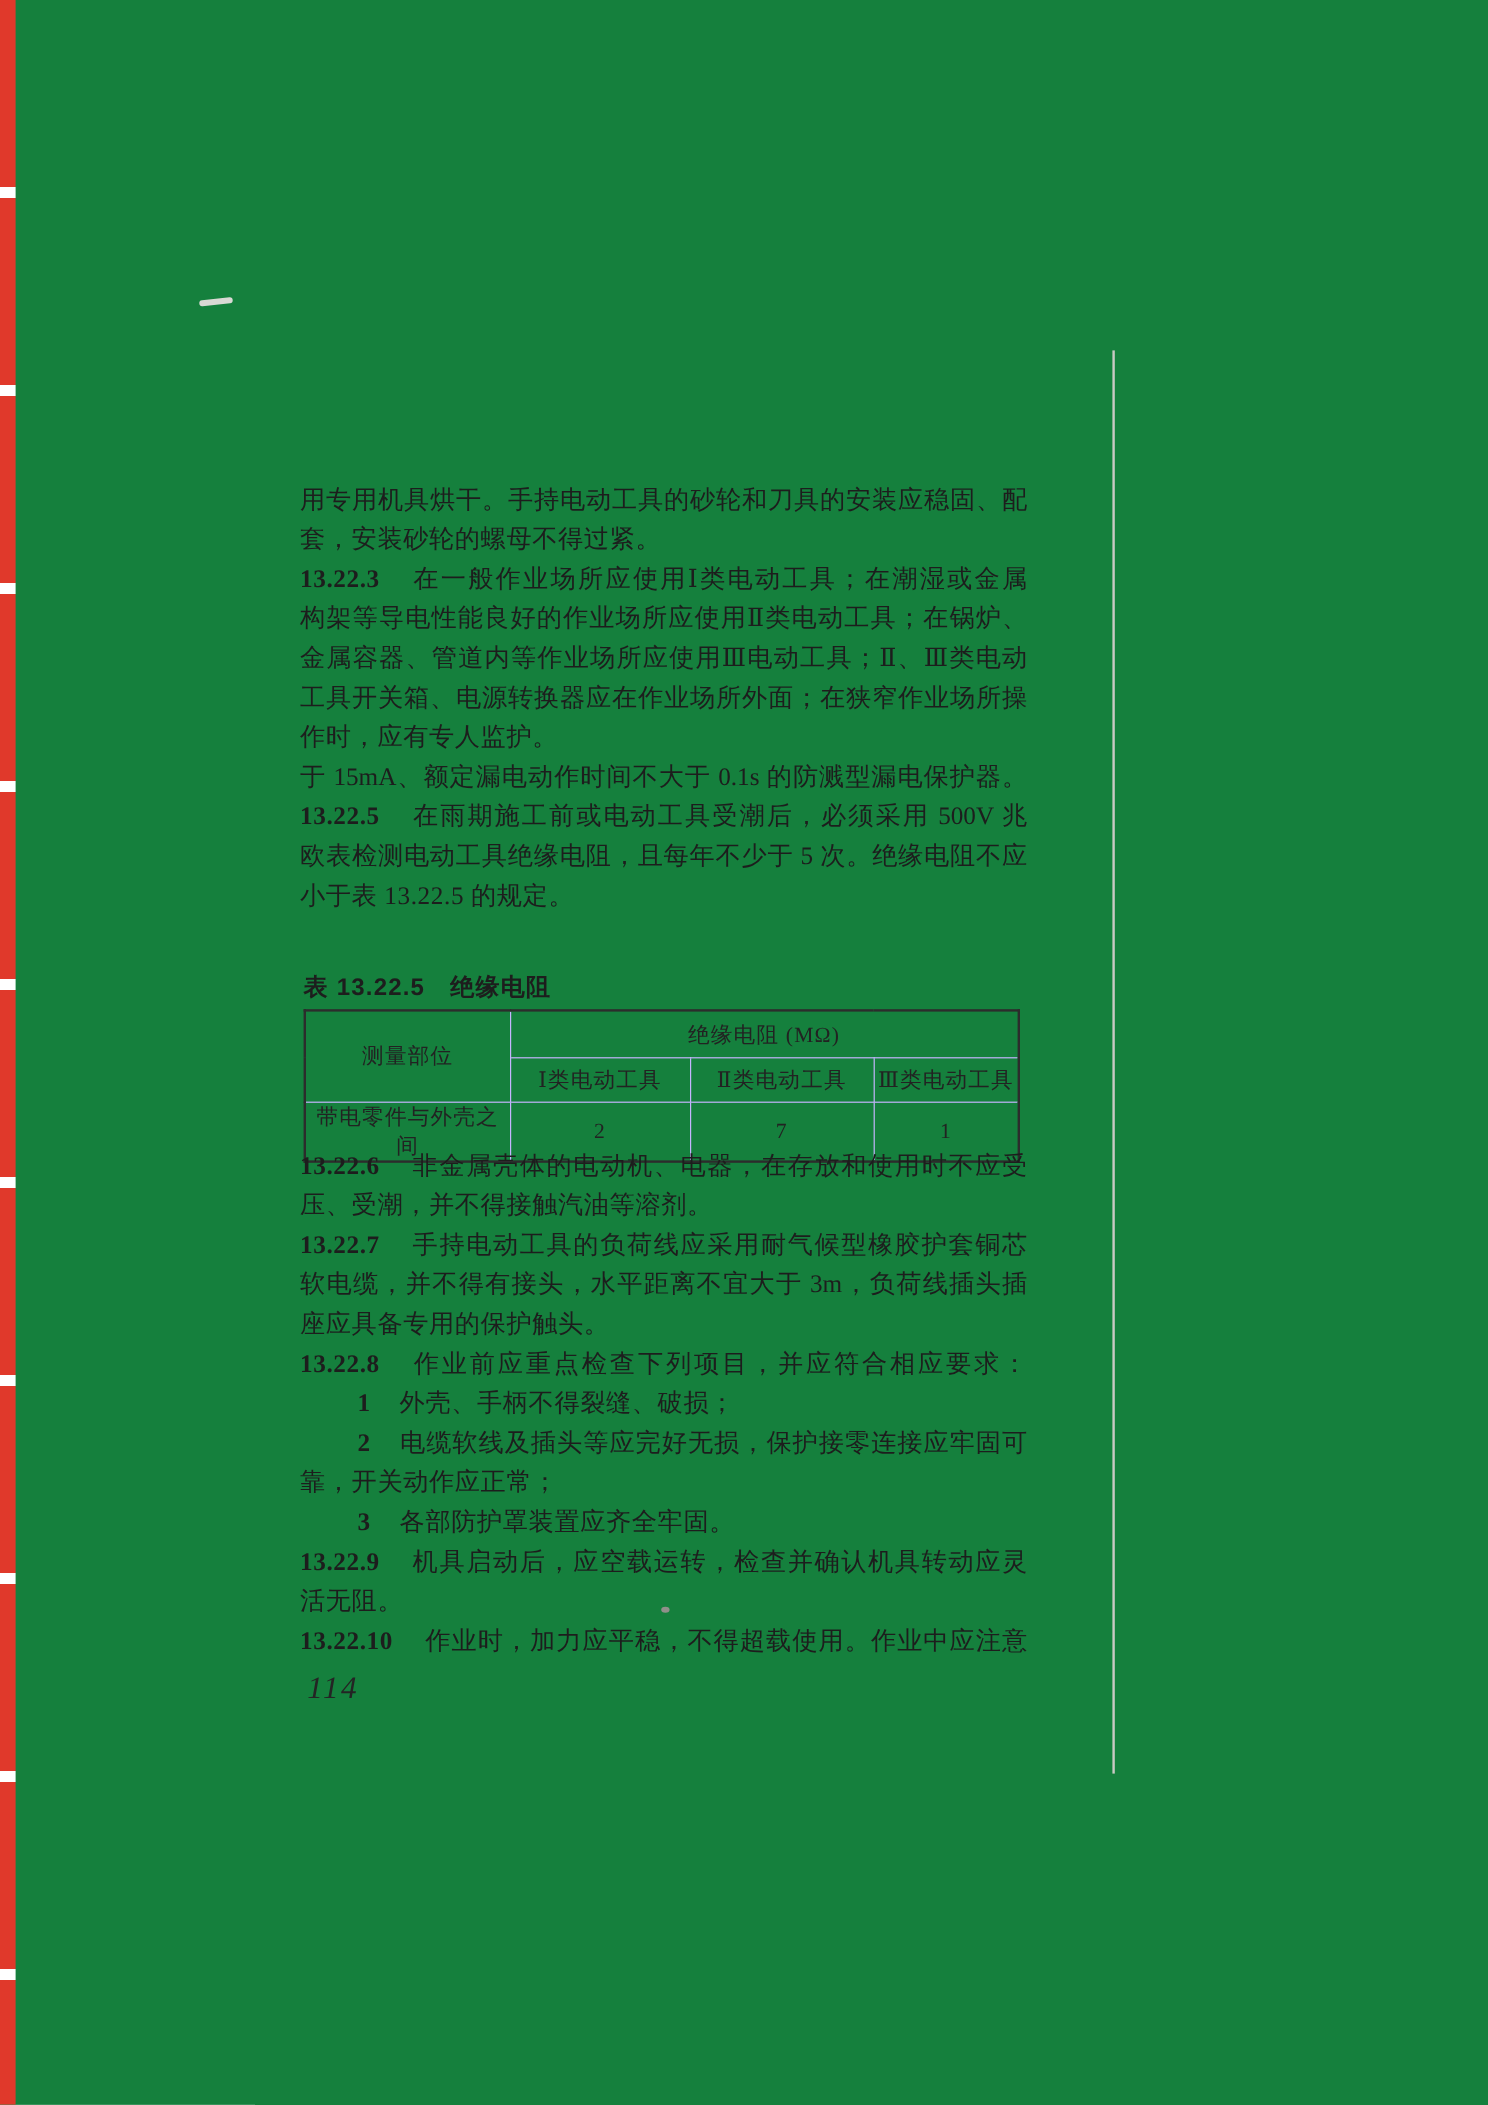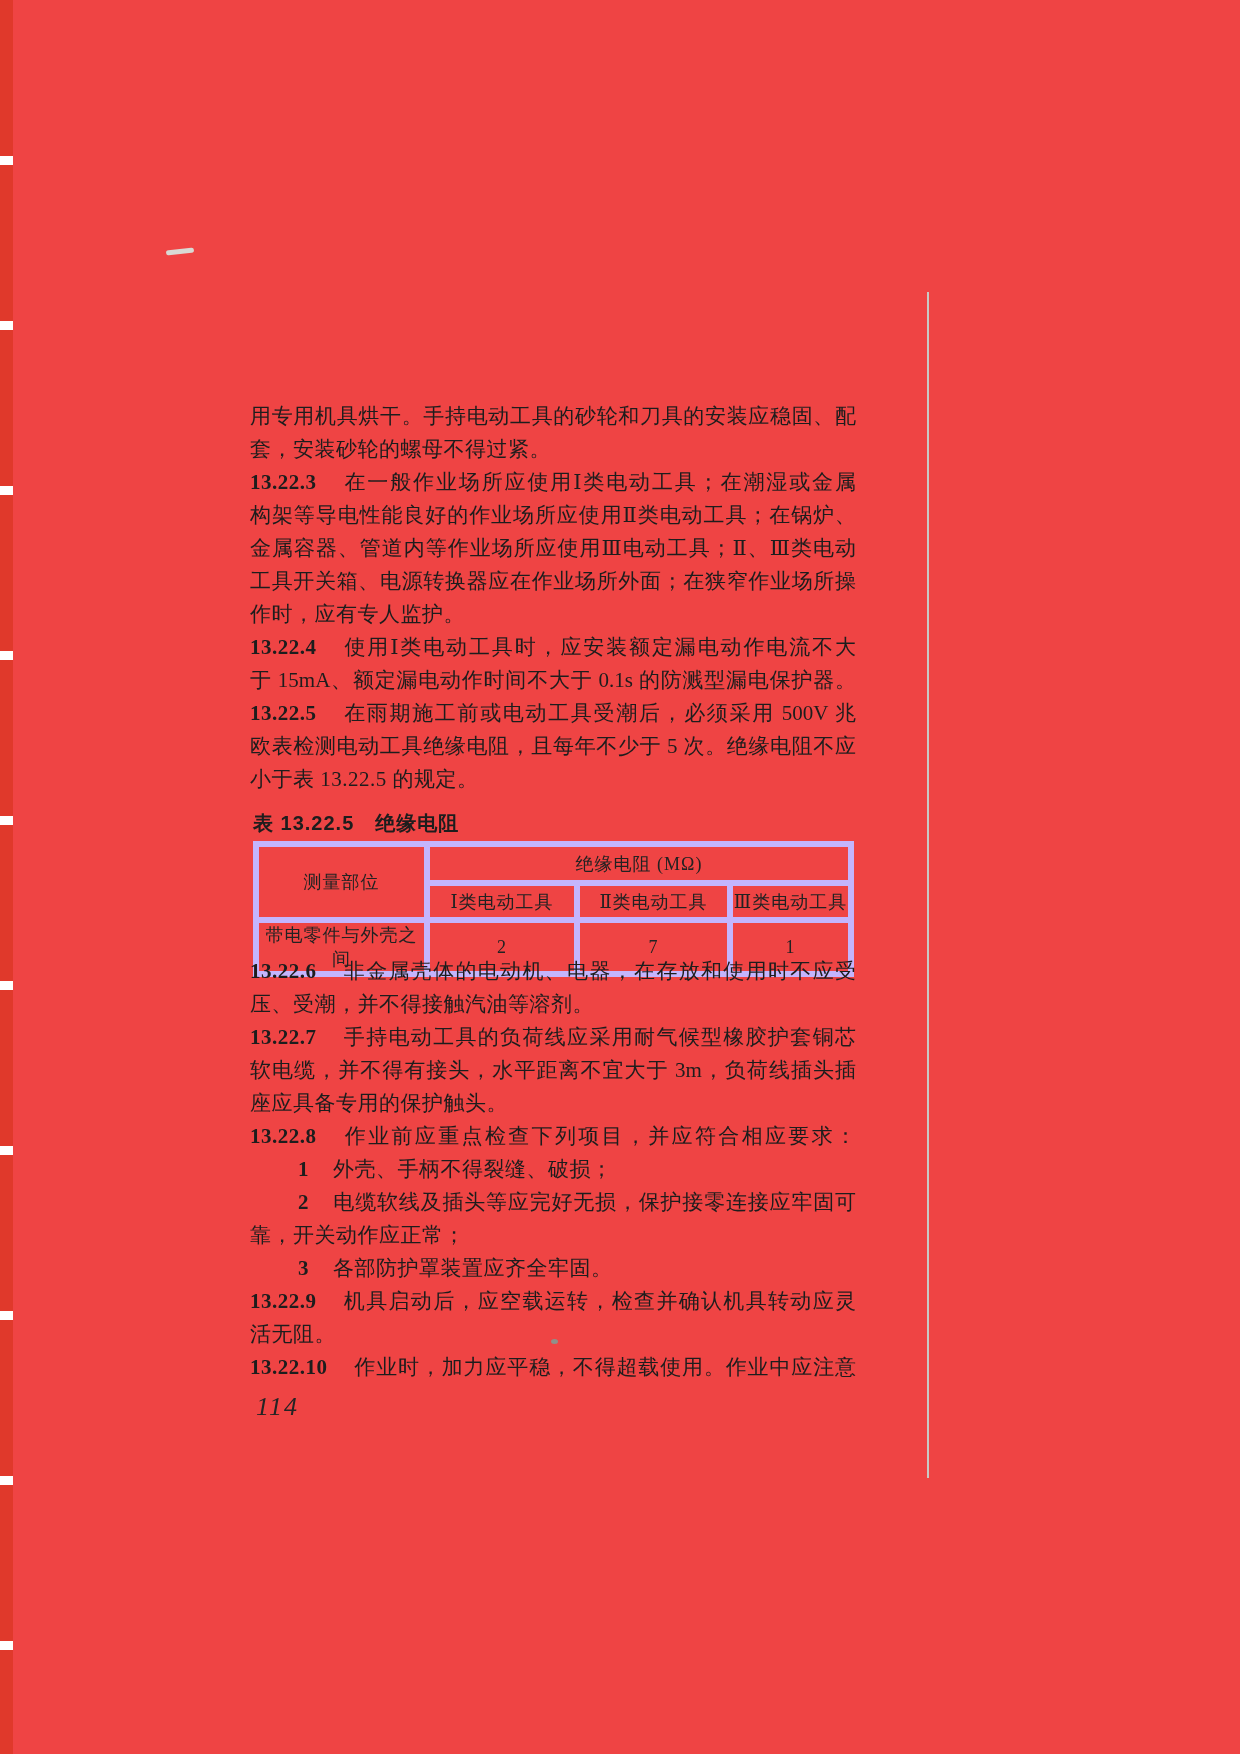--- a/index.html
+++ b/index.html
@@ -1,21 +1,21 @@
 <!DOCTYPE html>
 <html><head>
 <meta charset="utf-8">
 <style>
   html,body { margin:0; padding:0; }
   body {
     width:1240px; height:1754px; background:#ffffff;
     font-family:"Liberation Serif","DejaVu Serif",serif;
     color:#1d1d1d;
   }
-  .page { position:relative; width:1240px; height:1754px; background:#ef4444; overflow:hidden; }
+  .page { position:relative; width:1240px; height:1754px; background:#15803d; overflow:hidden; }
 
   
   .redbar {
     position:absolute; left:0; top:0; width:13px; height:1754px;
     background:repeating-linear-gradient(180deg,
       #e0392b 0px, #e0392b 156px, #ffffff 156px, #ffffff 165px);
   }
 
   
   .scanline { position:absolute; left:927px; top:292px; width:2px; height:1186px; background:#c9c9c4; }
@@ -43,21 +43,21 @@
     letter-spacing:1px;
   }
 
   table.datatable {
     position:absolute; left:253px; top:841px; width:595px;
     border-collapse:collapse; table-layout:fixed;
     border:2px solid #2c2c2c;
     font-size:18px; color:#222;
   }
   table.datatable td {
-    border:6px solid #c4b5fd; text-align:center; vertical-align:middle; padding:0;
+    border:1px solid #c4b5fd; text-align:center; vertical-align:middle; padding:0;
     letter-spacing:1px;
   }
   tr.r1 { height:39px; } tr.r2 { height:37px; } tr.r3 { height:38px; }
 
   .pagenum {
     position:absolute; left:256px; top:1392px;
     font-style:italic; font-size:26px; letter-spacing:2px; color:#242424;
   }
 </style>
 </head>
@@ -71,21 +71,20 @@
   <div class="speck"></div>
 
   <div class="textblock" id="blockA">
       <div class="line just"><span>用专用机具烘干。手持电动工具的砂轮和刀具的安装应稳固、配</span></div>
       <div class="line"><span>套，安装砂轮的螺母不得过紧。</span></div>
       <div class="line just"><span class="secnum">13.22.3</span><span>在一般作业场所应使用Ⅰ类电动工具；在潮湿或金属</span></div>
       <div class="line just"><span>构架等导电性能良好的作业场所应使用Ⅱ类电动工具；在锅炉、</span></div>
       <div class="line just"><span>金属容器、管道内等作业场所应使用Ⅲ电动工具；Ⅱ、Ⅲ类电动</span></div>
       <div class="line just"><span>工具开关箱、电源转换器应在作业场所外面；在狭窄作业场所操</span></div>
       <div class="line"><span>作时，应有专人监护。</span></div>
-      <div class="line just"><span class="secnum">13.22.4</span><span>使用Ⅰ类电动工具时，应安装额定漏电动作电流不大</span></div>
       <div class="line just"><span>于 15mA、额定漏电动作时间不大于 0.1s 的防溅型漏电保护器。</span></div>
       <div class="line just"><span class="secnum">13.22.5</span><span>在雨期施工前或电动工具受潮后，必须采用 500V 兆</span></div>
       <div class="line just"><span>欧表检测电动工具绝缘电阻，且每年不少于 5 次。绝缘电阻不应</span></div>
       <div class="line"><span>小于表 13.22.5 的规定。</span></div>
     </div>
 
   <div class="tabletitle">表 13.22.5　绝缘电阻</div>
 
   <table class="datatable">
     <colgroup>

